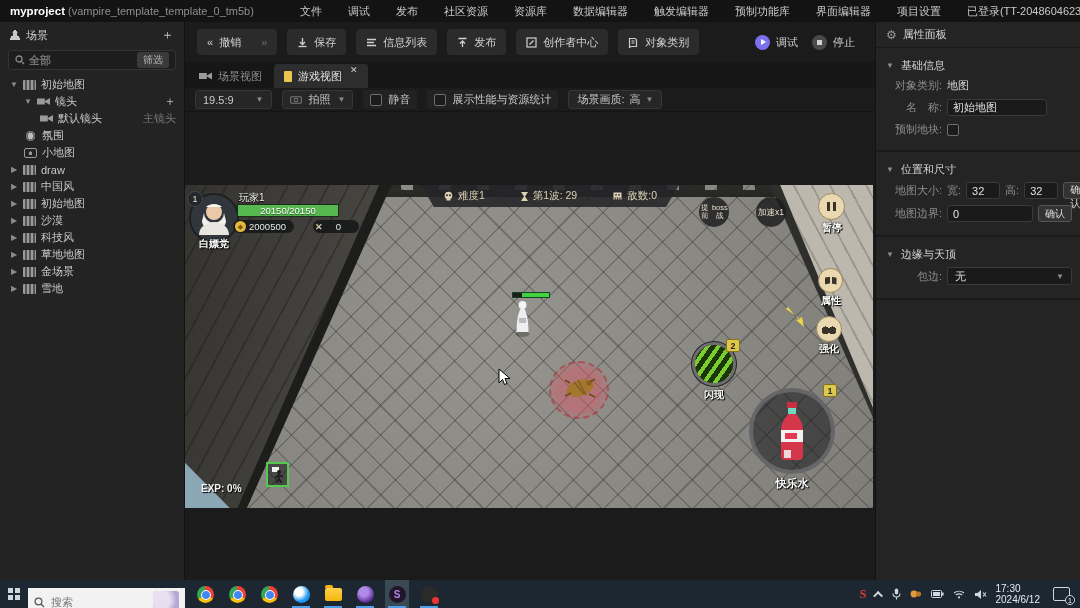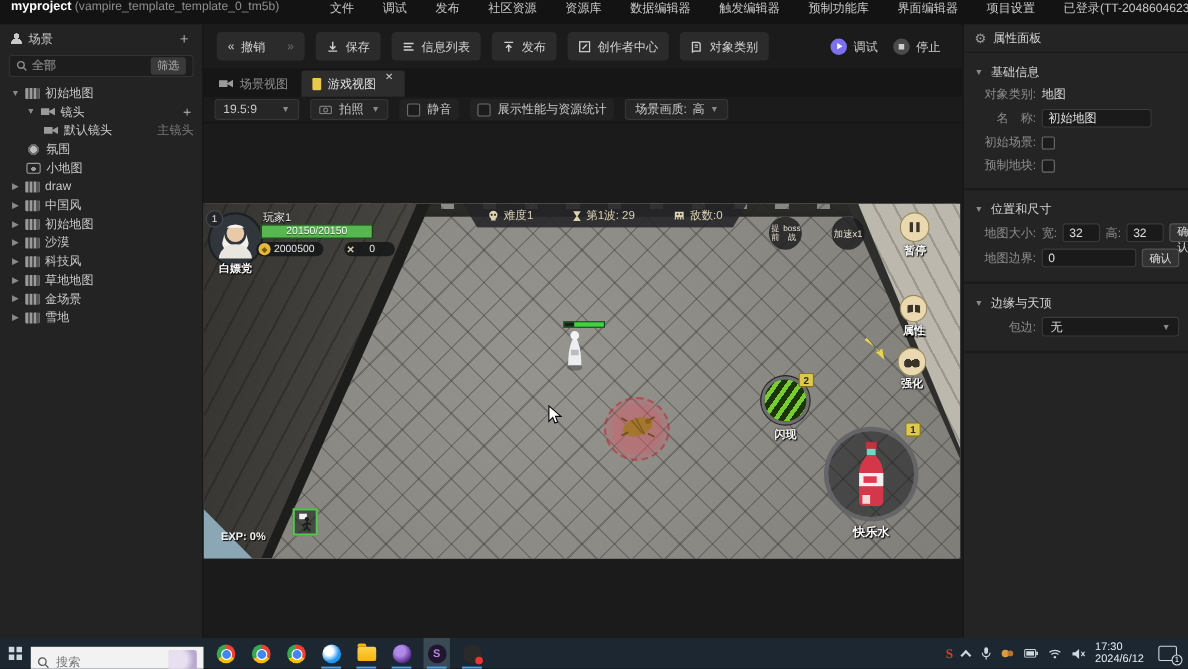--- a/index.html
+++ b/index.html
@@ -1,20 +1,20 @@
 <!DOCTYPE html>
 <html><head>
 <meta charset="utf-8">
 <style>
   *{margin:0;padding:0;box-sizing:border-box;font-family:"Liberation Sans",sans-serif;}
   html,body{width:1080px;height:608px;background:#111;overflow:hidden;}
   .screen{position:relative;width:1080px;height:608px;display:flex;flex-direction:column;}
 
   
-  .titlebar{height:22px;background:#131313;display:flex;align-items:flex-start;color:#bdbdbd;font-size:11px;flex:0 0 22px;}
+  .titlebar{height:22px;background:#131313;display:flex;align-items:center;color:#bdbdbd;font-size:11px;flex:0 0 22px;}
   .proj{margin-left:10px;white-space:nowrap;}
   .proj b{color:#fff;font-size:11.5px;}
   .proj span{color:#8f8f8f;}
   .menus{display:flex;gap:26px;margin-left:46px;white-space:nowrap;}
   .menus span{cursor:default;color:#c9c9c9;}
 
   
   .workspace{flex:1;display:flex;min-height:0;}
 
   
@@ -541,24 +541,20 @@
           </div>
         <div class="prow">
             <span class="plabel">对象类别:</span>
             <span class="pvalue">地图</span>
           </div>
         <div class="prow">
             <span class="plabel">名　称:</span>
             <input class="pinput wide" value="初始地图" style="">
           </div>
         <div class="prow">
-            <span class="plabel">初始场景:</span>
-            <span class="cb"></span>
-          </div>
-        <div class="prow">
             <span class="plabel">预制地块:</span>
             <span class="cb"></span>
           </div>
       </div>
 
       <div class="section">
         <div class="sec-head">
             <span class="tri">▼</span>
             <span>位置和尺寸</span>
           </div>

